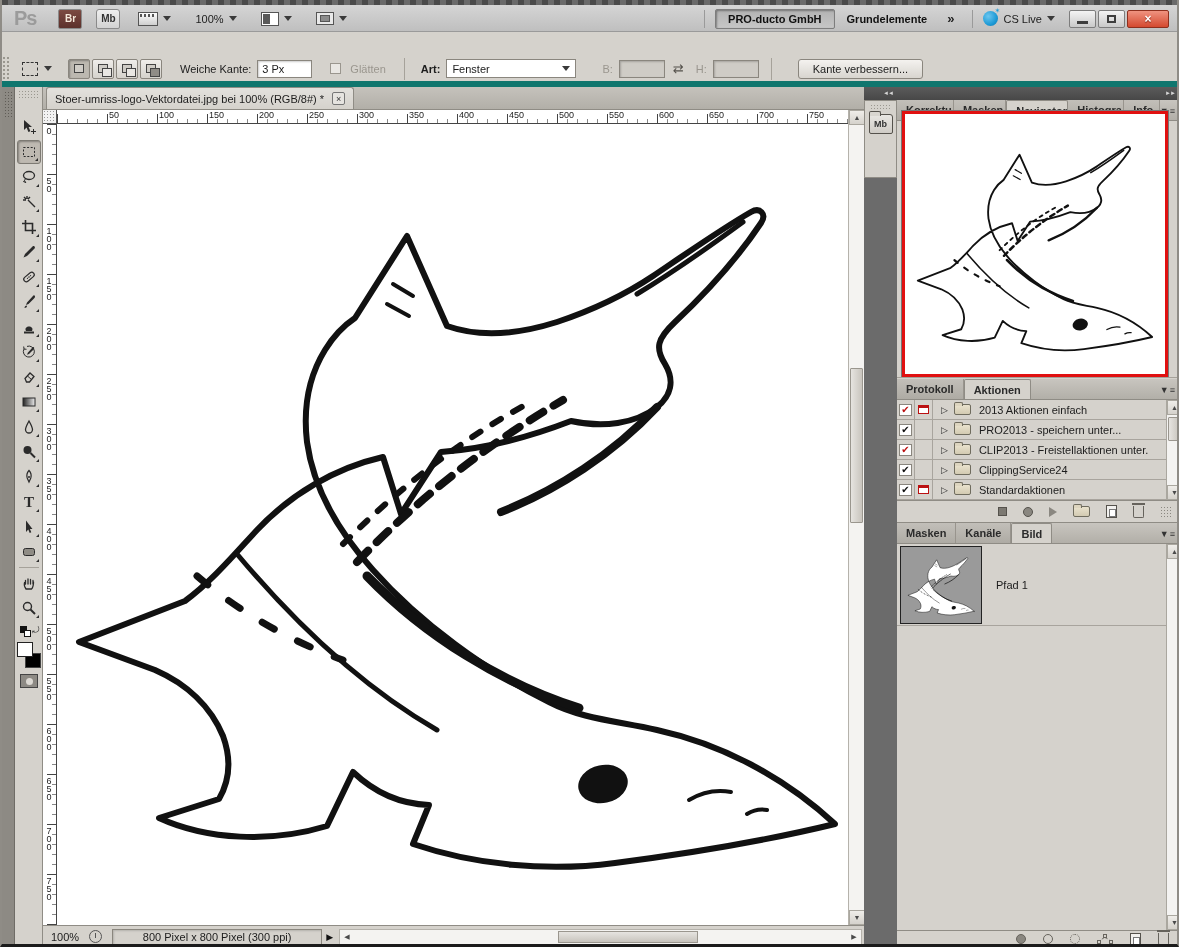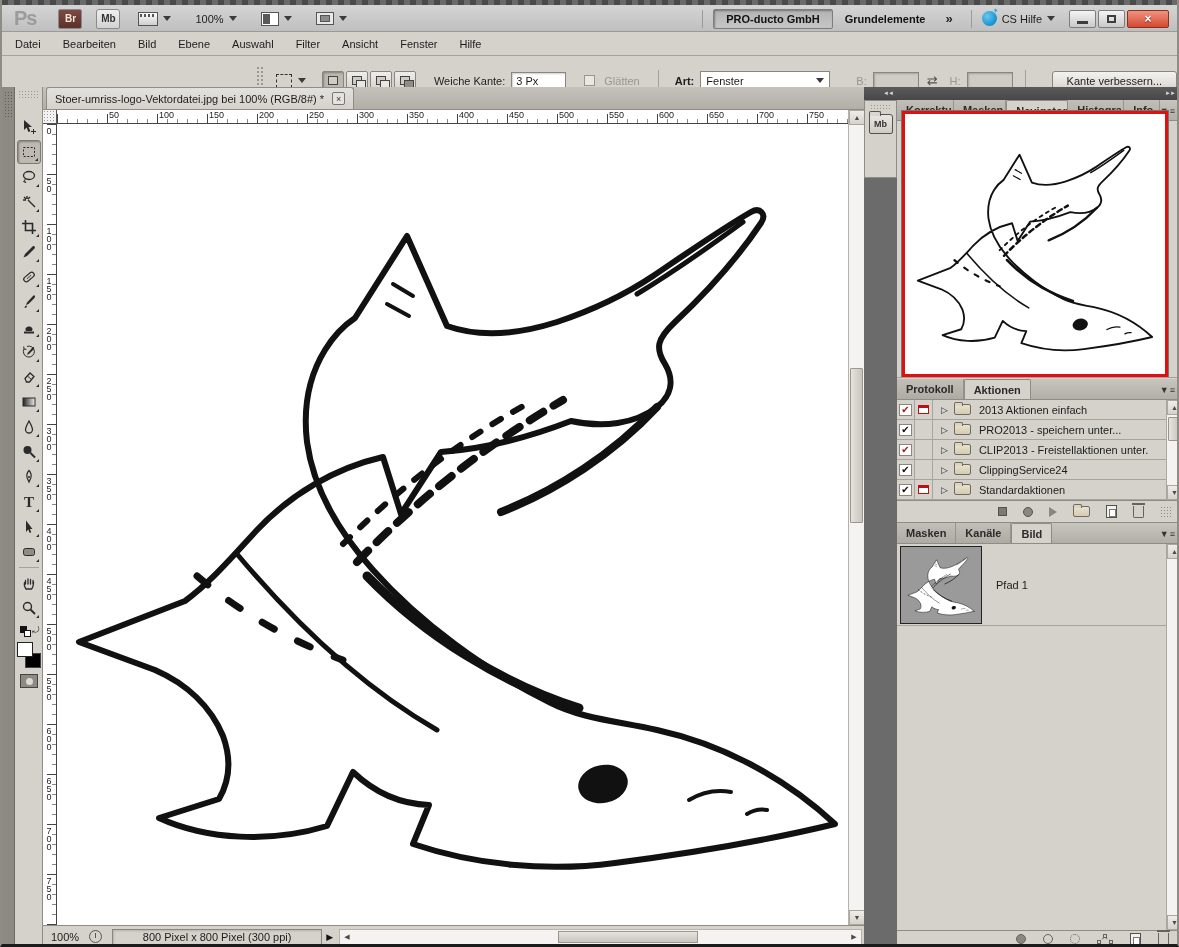--- a/index.html
+++ b/index.html
@@ -47,22 +47,22 @@
   .winbtn .restbox { width:9px; height:8px; border:2px solid #3d3d3d; }
   .winbtn.close { width:42px; background:linear-gradient(#ef9380,#d4492f); border-color:#8e2f1d;
     color:#fff; font-weight:bold; font-size:12px; text-shadow:0 1px 1px #7a2413; }
 
   
   .menubar { position:absolute; left:0; top:33px; width:100%; height:23px; background:#d5d2cc;
     border-bottom:1px solid #a6a29a; display:flex; align-items:center; padding-left:2px; }
   .menu-item { padding:4px 11px; }
 
   
-  .optionsbar { position:absolute; left:0; top:66px; width:100%; height:31px; background:#d5d2cc;
-    border-bottom:2px solid #0f766e; display:flex; align-items:center;justify-content:flex-end; }
+  .optionsbar { position:absolute; left:0; top:56px; width:100%; height:31px; background:#d5d2cc;
+    border-bottom:6px solid #0f766e; display:flex; align-items:center; }
   .opt-grip { width:8px; align-self:stretch; margin-right:6px;
     background:radial-gradient(#9a978f 1px, transparent 1px); background-size:4px 4px; }
   .tool-preset { display:flex; align-items:center; gap:6px; padding:2px 6px; margin-right:10px; }
   .marquee-mini { width:16px; height:14px; border:1px dashed #333; }
   .mode-group { display:flex; gap:2px; margin-right:14px; }
   .modebtn { width:22px; height:20px; border:1px solid #8a867e; background:linear-gradient(#efedea,#d5d2cc);
     display:flex; align-items:center; justify-content:center; border-radius:2px; }
   .modebtn.pressed { background:#bcb8b0; box-shadow:inset 1px 1px 2px rgba(0,0,0,.3); }
   .ms { width:10px; height:9px; border:1px solid #444; background:#cfccc6; position:relative; }
   .ms.add::after, .ms.sub::after, .ms.int::after { content:""; position:absolute; left:3px; top:3px;
@@ -303,48 +303,37 @@
         <span class="caret"></span>
       </span>
       <span style="flex:1"></span>
       <span class="tb-sep"></span>
       <span class="ws-btn pressed">PRO-ducto GmbH</span>
       <span class="ws-btn">Grundelemente</span>
       <span class="ws-overflow">»</span>
       <span class="tb-sep"></span>
       <span class="cslive">
         <span class="cslive-ic"></span>
-        <span>CS Hilfe</span>
+        <span>CS Live</span>
         <span class="caret"></span>
       </span>
       <span class="winbtns">
         <span class="winbtn">
             <span class="minbar"></span>
           </span>
         <span class="winbtn">
             <span class="restbox"></span>
           </span>
         <span class="winbtn close">
             <span>×</span>
           </span>
       </span>
     </div>
   </div>
 
-  <div class="menubar">
-    <span class="menu-item">Datei</span>
-    <span class="menu-item">Bearbeiten</span>
-    <span class="menu-item">Bild</span>
-    <span class="menu-item">Ebene</span>
-    <span class="menu-item">Auswahl</span>
-    <span class="menu-item">Filter</span>
-    <span class="menu-item">Ansicht</span>
-    <span class="menu-item">Fenster</span>
-    <span class="menu-item">Hilfe</span>
-  </div>
 
   <div class="optionsbar">
     <span class="opt-grip"></span>
     <span class="tool-preset">
       <span class="marquee-mini"></span>
       <span class="caret"></span>
     </span>
     <span class="mode-group">
       <span class="modebtn pressed">
           <span class="ms"></span>

